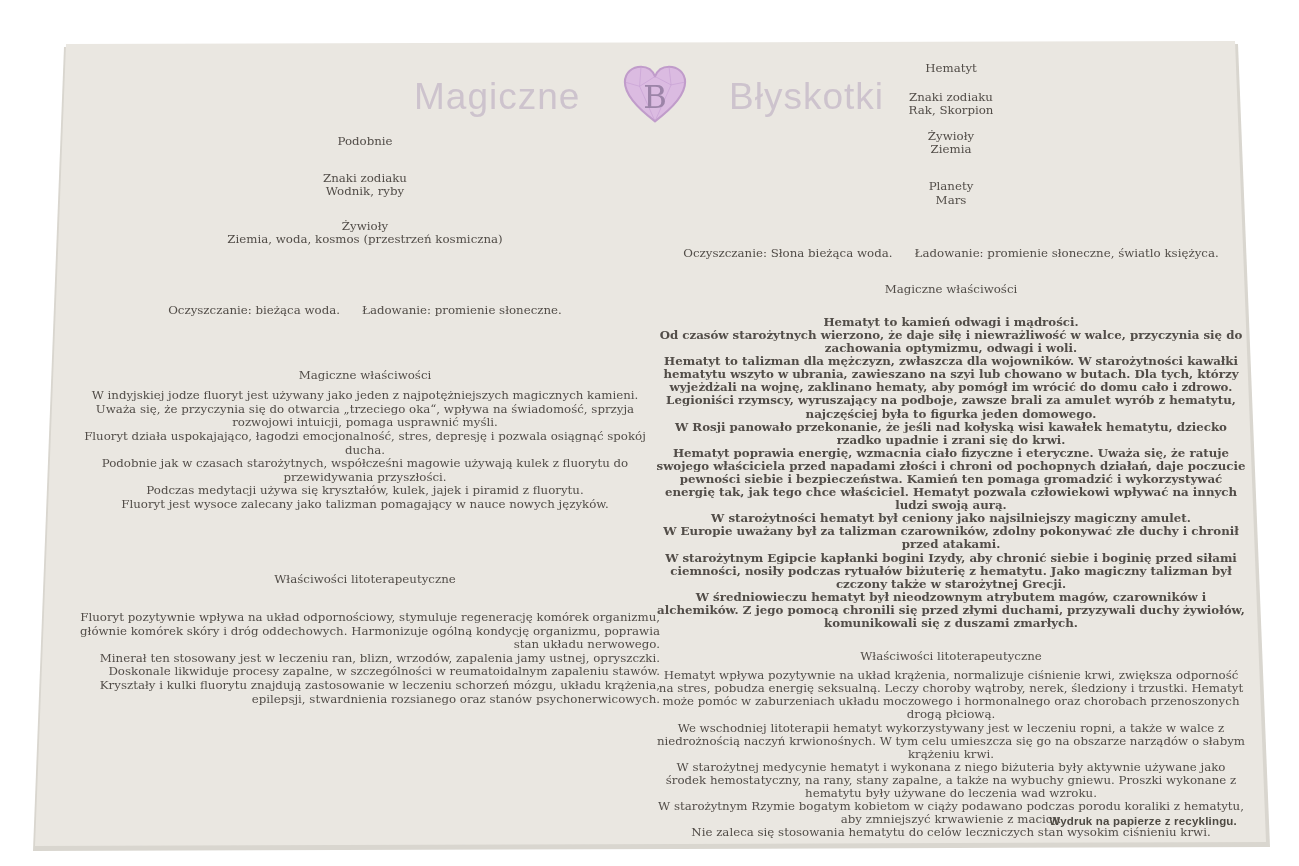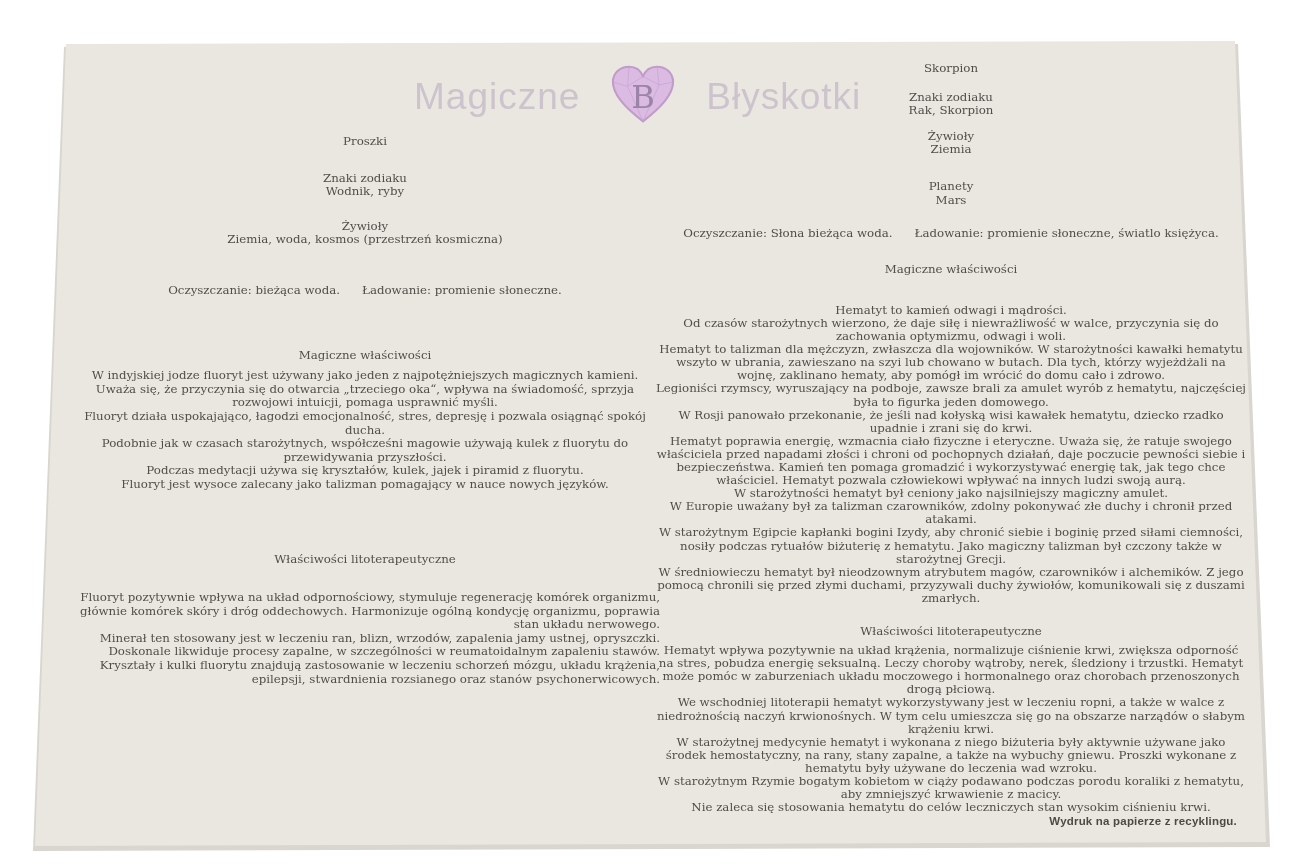--- a/index.html
+++ b/index.html
@@ -12,33 +12,33 @@
     background:#eae7e1;
     clip-path:polygon(66px 44px,1235px 41px,1266px 842px,35px 846px);
   }
   .paper-shadow{
     position:absolute;left:0;top:0;width:1299px;height:866px;
     background:#d9d6cf;
     clip-path:polygon(64px 47px,1238px 44px,1270px 847px,33px 851px);
   }
   .logo{
     position:absolute;left:414px;top:58px;width:470px;height:78px;
-    display:flex;align-items:center;justify-content:flex-start;gap:28px;
+    display:flex;align-items:center;justify-content:space-between;
   }
   .logo-word{
     font-family:"Liberation Sans","DejaVu Sans",sans-serif;
     font-size:37px;letter-spacing:1px;color:#c7bbc9;opacity:.8;font-weight:400;
   }
   .heart-wrap{position:relative;width:70px;height:72px;flex:0 0 auto;margin-top:2px;}
   .col{position:absolute;text-align:center;font-size:11.8px;}
   .col-left{left:70px;top:135px;width:590px;line-height:13.6px;}
   .col-right{left:655px;top:62px;width:592px;line-height:13.1px;}
   .para{margin:0;}
   .clean-line span{display:inline-block;}
-  .gap-left{margin-left:22px;}
+  .gap-left{margin-left:22px;margin-top:20px;}
   .footer{
     position:absolute;right:62px;top:815px;
     font-family:"Liberation Sans","DejaVu Sans",sans-serif;
     font-weight:bold;font-size:11.5px;color:#4e4a43;letter-spacing:.2px;text-align:right;
   }
 </style>
 </head>
 <body>
 
 <div id="page">
@@ -52,21 +52,21 @@
       <svg viewBox="0 0 100 88" width="70" height="64" aria-hidden="true">
         <path d="M50 83 C22 62 7 44 7 27 C7 13 18 5 30 5 C40 5 47 11 50 19 C53 11 60 5 70 5 C82 5 93 13 93 27 C93 44 78 62 50 83 Z" fill="#d9b4e2" stroke="#b98fc6" stroke-width="3" stroke-linejoin="round" opacity="0.85"></path>
         <path d="M50 19 L28 33 L50 83 M50 19 L73 31 L50 83 M7 27 L28 33 M93 27 L73 31 M30 5 L28 33 M70 5 L73 31" stroke="#c59dd2" stroke-width="1.4" fill="none" opacity="0.6"></path>
         <text x="50" y="64" text-anchor="middle" font-size="46" fill="#9c84a8" font-family="DejaVu Serif, serif">B</text>
       </svg>
     </span>
     <span class="logo-word">Błyskotki</span>
   </div>
 
   <div class="col col-left">
-    <div>Proszki</div>
+    <div>Podobnie</div>
     <div style="margin-top:23px;">Znaki zodiaku</div>
     <div>Wodnik, ryby</div>
     <div style="margin-top:21px;">Żywioły</div>
     <div>Ziemia, woda, kosmos (przestrzeń kosmiczna)</div>
     <div class="clean-line" style="margin-top:37px;">
       <span>Oczyszczanie: bieżąca woda.</span><span class="gap-left">Ładowanie: promienie słoneczne.</span>
     </div>
     <div style="margin-top:51px;">Magiczne właściwości</div>
     <div style="margin-top:7px;">
         <p class="para">W indyjskiej jodze fluoryt jest używany jako jeden z najpotężniejszych magicznych kamieni. Uważa się, że przyczynia się do otwarcia „trzeciego oka“, wpływa na świadomość, sprzyja rozwojowi intuicji, pomaga usprawnić myśli.</p>
@@ -78,32 +78,32 @@
     <div style="margin-top:61px;">Właściwości litoterapeutyczne</div>
     <div style="margin-top:25px;text-align:right;">
         <p class="para">Fluoryt pozytywnie wpływa na układ odpornościowy, stymuluje regenerację komórek organizmu, głównie komórek skóry i dróg oddechowych. Harmonizuje ogólną kondycję organizmu, poprawia stan układu nerwowego.</p>
         <p class="para">Minerał ten stosowany jest w leczeniu ran, blizn, wrzodów, zapalenia jamy ustnej, opryszczki.</p>
         <p class="para">Doskonale likwiduje procesy zapalne, w szczególności w reumatoidalnym zapaleniu stawów.</p>
         <p class="para">Kryształy i kulki fluorytu znajdują zastosowanie w leczeniu schorzeń mózgu, układu krążenia, epilepsji, stwardnienia rozsianego oraz stanów psychonerwicowych.</p>
       </div>
   </div>
 
   <div class="col col-right">
-    <div>Skorpion</div>
+    <div>Hematyt</div>
     <div style="margin-top:16px;">Znaki zodiaku</div>
     <div>Rak, Skorpion</div>
     <div style="margin-top:13px;">Żywioły</div>
     <div>Ziemia</div>
     <div style="margin-top:24px;">Planety</div>
     <div>Mars</div>
     <div class="clean-line" style="margin-top:20px;">
       <span>Oczyszczanie: Słona bieżąca woda.</span><span class="gap-left">Ładowanie: promienie słoneczne, światlo księżyca.</span>
     </div>
     <div style="margin-top:23px;">Magiczne właściwości</div>
-    <div style="margin-top:28px;">
+    <div style="margin-top:20px;font-weight:bold;">
         <p class="para">Hematyt to kamień odwagi i mądrości.</p>
         <p class="para">Od czasów starożytnych wierzono, że daje siłę i niewrażliwość w walce, przyczynia się do zachowania optymizmu, odwagi i woli.</p>
         <p class="para">Hematyt to talizman dla mężczyzn, zwłaszcza dla wojowników. W starożytności kawałki hematytu wszyto w ubrania, zawieszano na szyi lub chowano w butach. Dla tych, którzy wyjeżdżali na wojnę, zaklinano hematy, aby pomógł im wrócić do domu cało i zdrowo.</p>
         <p class="para">Legioniści rzymscy, wyruszający na podboje, zawsze brali za amulet wyrób z hematytu, najczęściej była to figurka jeden domowego.</p>
         <p class="para">W Rosji panowało przekonanie, że jeśli nad kołyską wisi kawałek hematytu, dziecko rzadko upadnie i zrani się do krwi.</p>
         <p class="para">Hematyt poprawia energię, wzmacnia ciało fizyczne i eteryczne. Uważa się, że ratuje swojego właściciela przed napadami złości i chroni od pochopnych działań, daje poczucie pewności siebie i bezpieczeństwa. Kamień ten pomaga gromadzić i wykorzystywać energię tak, jak tego chce właściciel. Hematyt pozwala człowiekowi wpływać na innych ludzi swoją aurą.</p>
         <p class="para">W starożytności hematyt był ceniony jako najsilniejszy magiczny amulet.</p>
         <p class="para">W Europie uważany był za talizman czarowników, zdolny pokonywać złe duchy i chronił przed atakami.</p>
         <p class="para">W starożytnym Egipcie kapłanki bogini Izydy, aby chronić siebie i boginię przed siłami ciemności, nosiły podczas rytuałów biżuterię z hematytu. Jako magiczny talizman był czczony także w starożytnej Grecji.</p>
         <p class="para">W średniowieczu hematyt był nieodzownym atrybutem magów, czarowników i alchemików. Z jego pomocą chronili się przed złymi duchami, przyzywali duchy żywiołów, komunikowali się z duszami zmarłych.</p>

